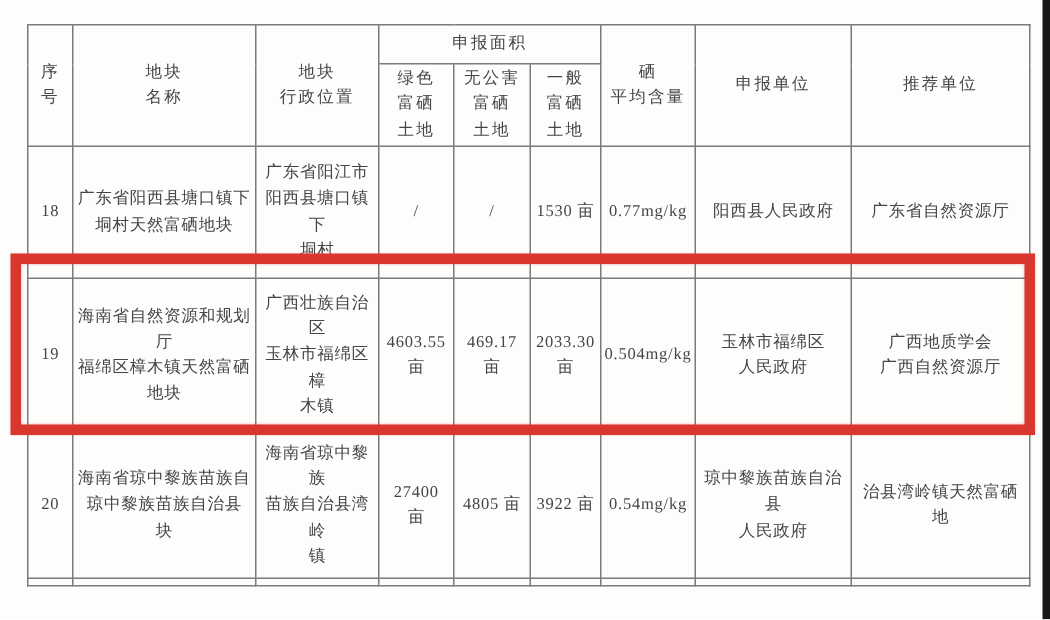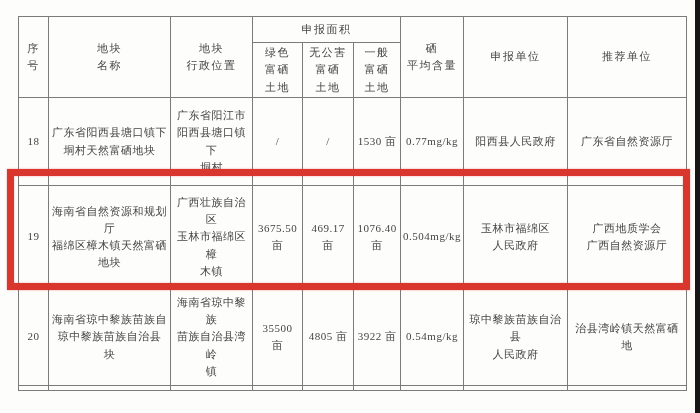--- a/index.html
+++ b/index.html
@@ -122,42 +122,42 @@
     </tr>
 
     <tr style="height:103px;">
       <td>19</td>
       <td>海南省自然资源和规划厅
 福绵区樟木镇天然富硒
 地块</td>
       <td>广西壮族自治区
 玉林市福绵区樟
 木镇</td>
-      <td>3675.50
+      <td>4603.55
 亩</td>
       <td>469.17
 亩</td>
-      <td>1076.40
+      <td>2033.30
 亩</td>
       <td>0.504mg/kg</td>
       <td>玉林市福绵区
 人民政府</td>
       <td>广西地质学会
 广西自然资源厅</td>
     </tr>
 
     <tr style="height:97px;">
       <td>20</td>
       <td>海南省琼中黎族苗族自
 琼中黎族苗族自治县
 块</td>
       <td>海南省琼中黎族
 苗族自治县湾岭
 镇</td>
-      <td>35500
+      <td>27400
 亩</td>
       <td>4805 亩</td>
       <td>3922 亩</td>
       <td>0.54mg/kg</td>
       <td>琼中黎族苗族自治县
 人民政府</td>
       <td>治县湾岭镇天然富硒地</td>
     </tr>
 
     <tr class="partial-row" style="height:5px;">

